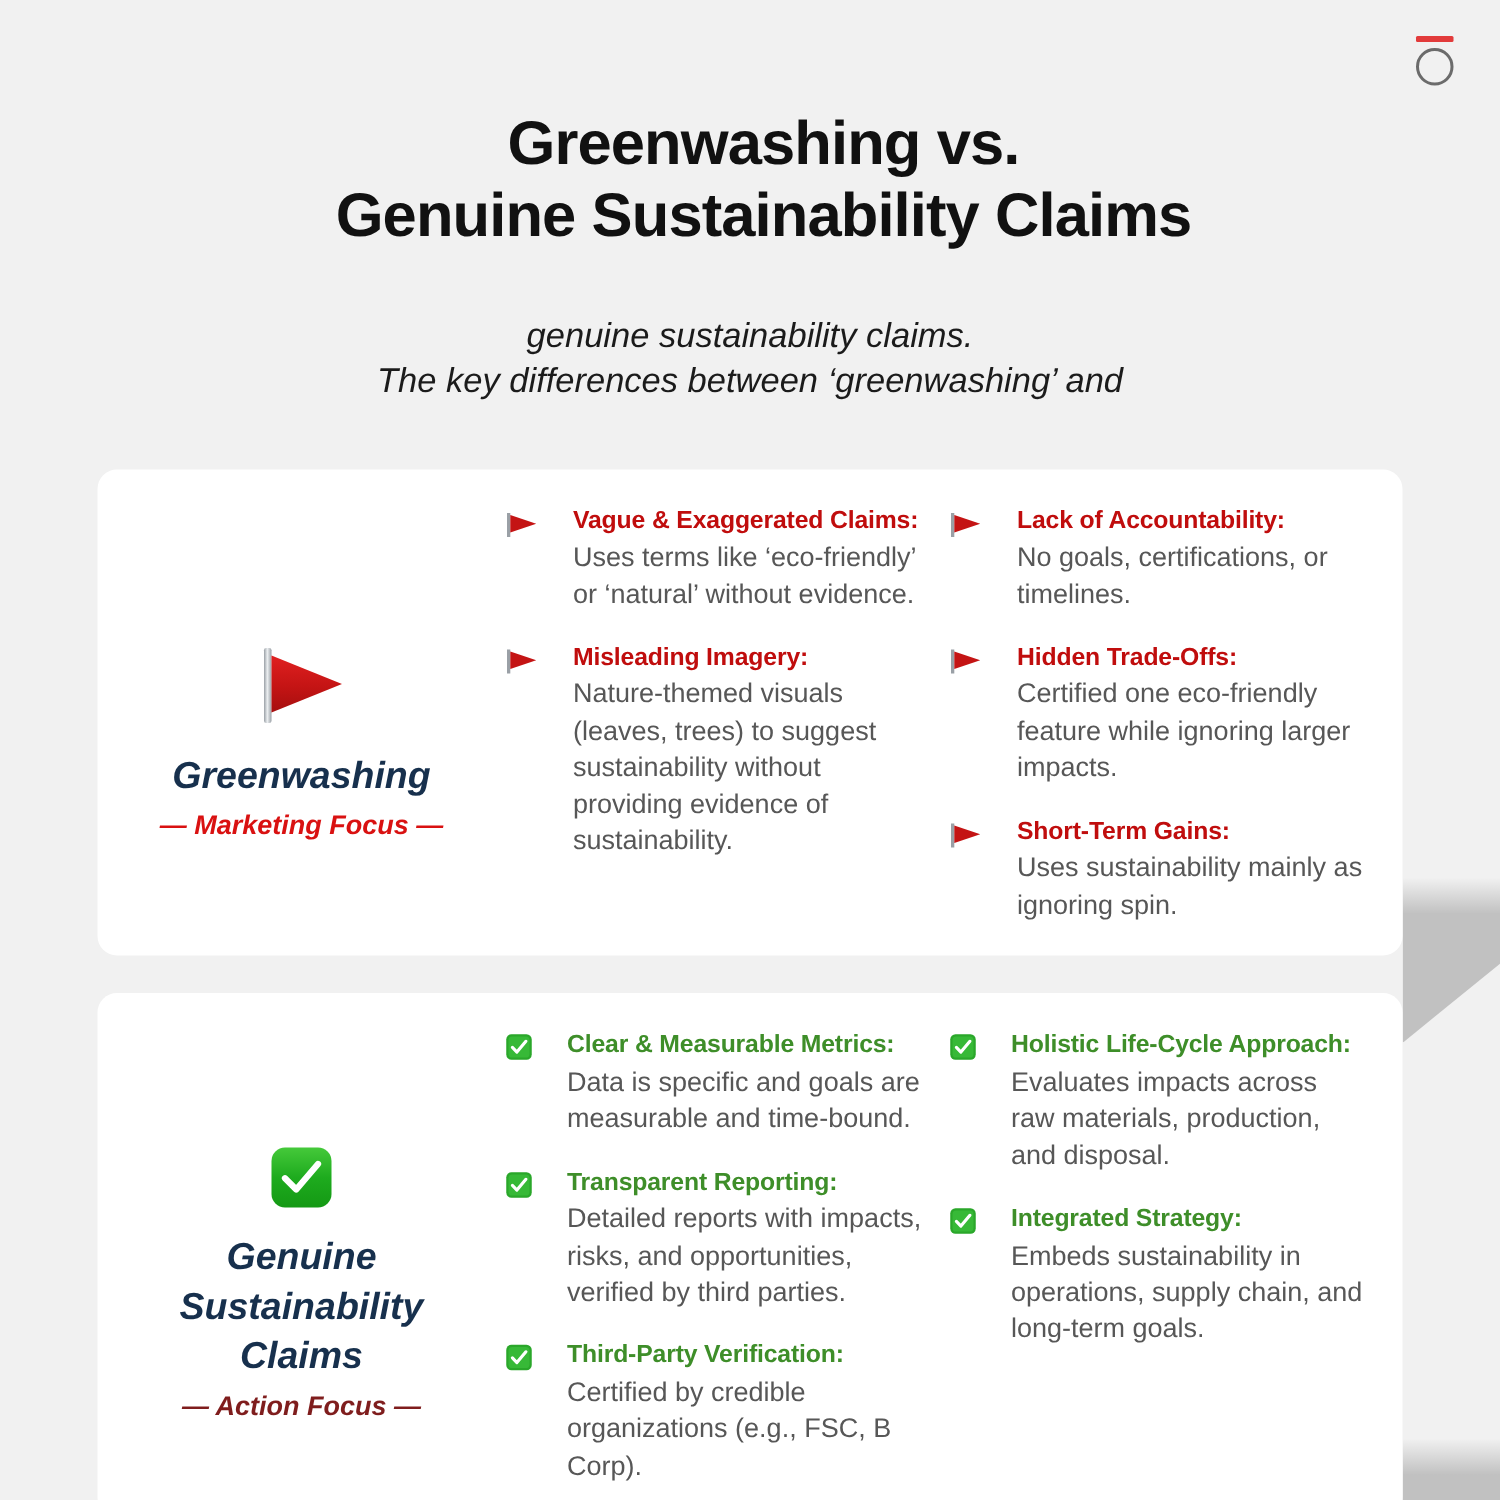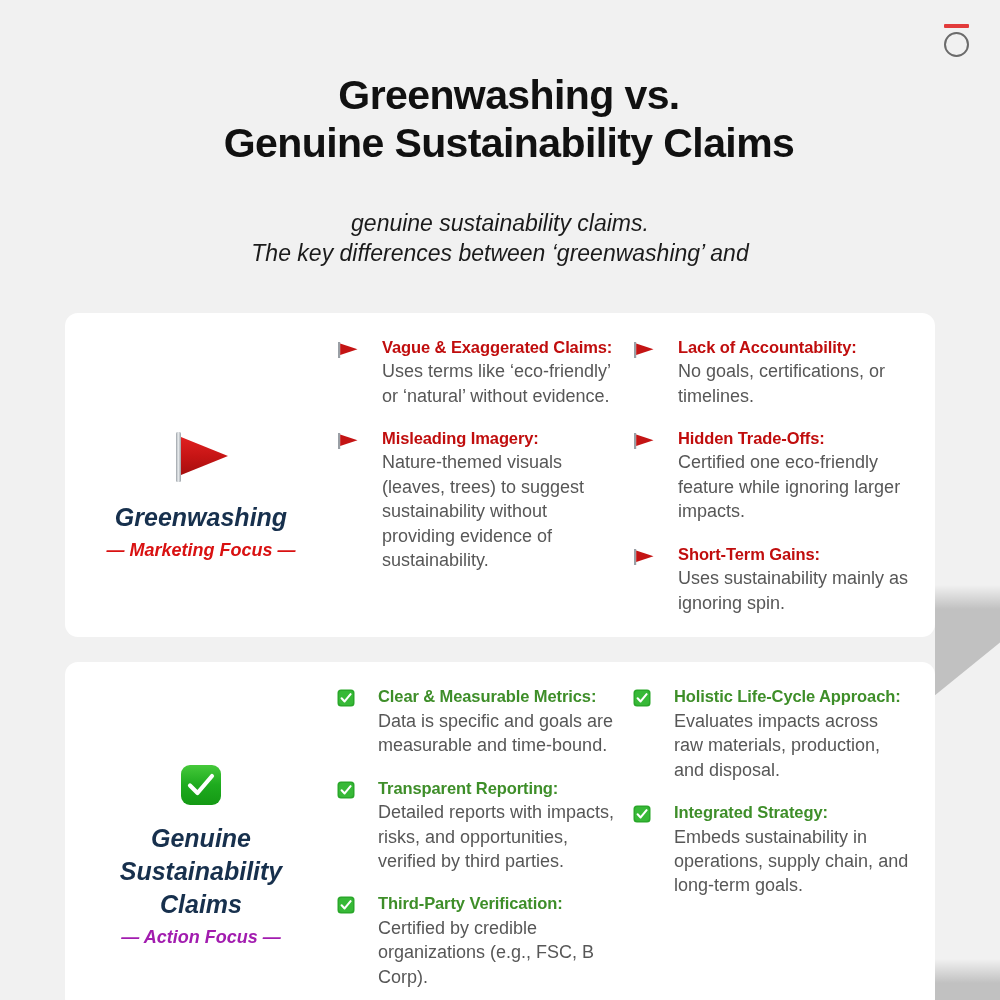--- a/index.html
+++ b/index.html
@@ -115,21 +115,21 @@
     line-height: 1.32;
     margin-top: 16px;
   }
   .panel-sub {
     font-size: 18px;
     font-style: italic;
     font-weight: bold;
     margin-top: 6px;
   }
   .panel-sub.red   { color: #d91111; }
-  .panel-sub.green { color: #a21caf; }
+  .panel-sub.green { color: #7f1d1d; }
 
   
   .flag-big { width: 62px; height: 58px; display: block; }
   
   .check-big { width: 42px; height: 42px; display: block; }
 
   
   .cols {
     flex: 1 1 auto;
     display: flex;

